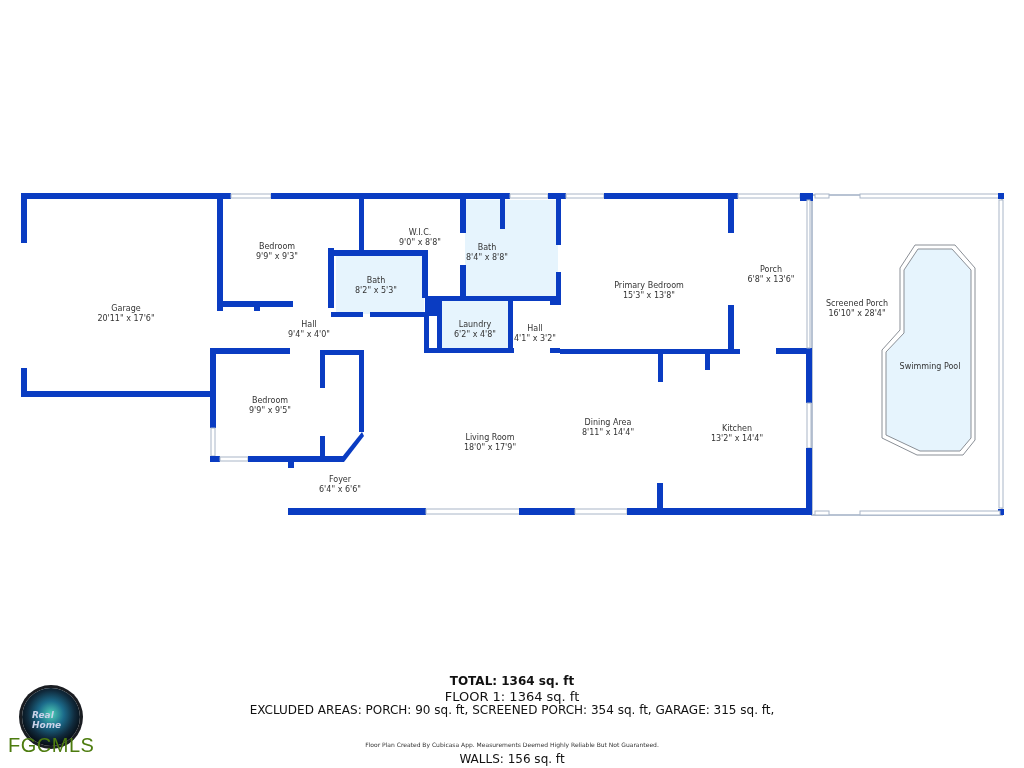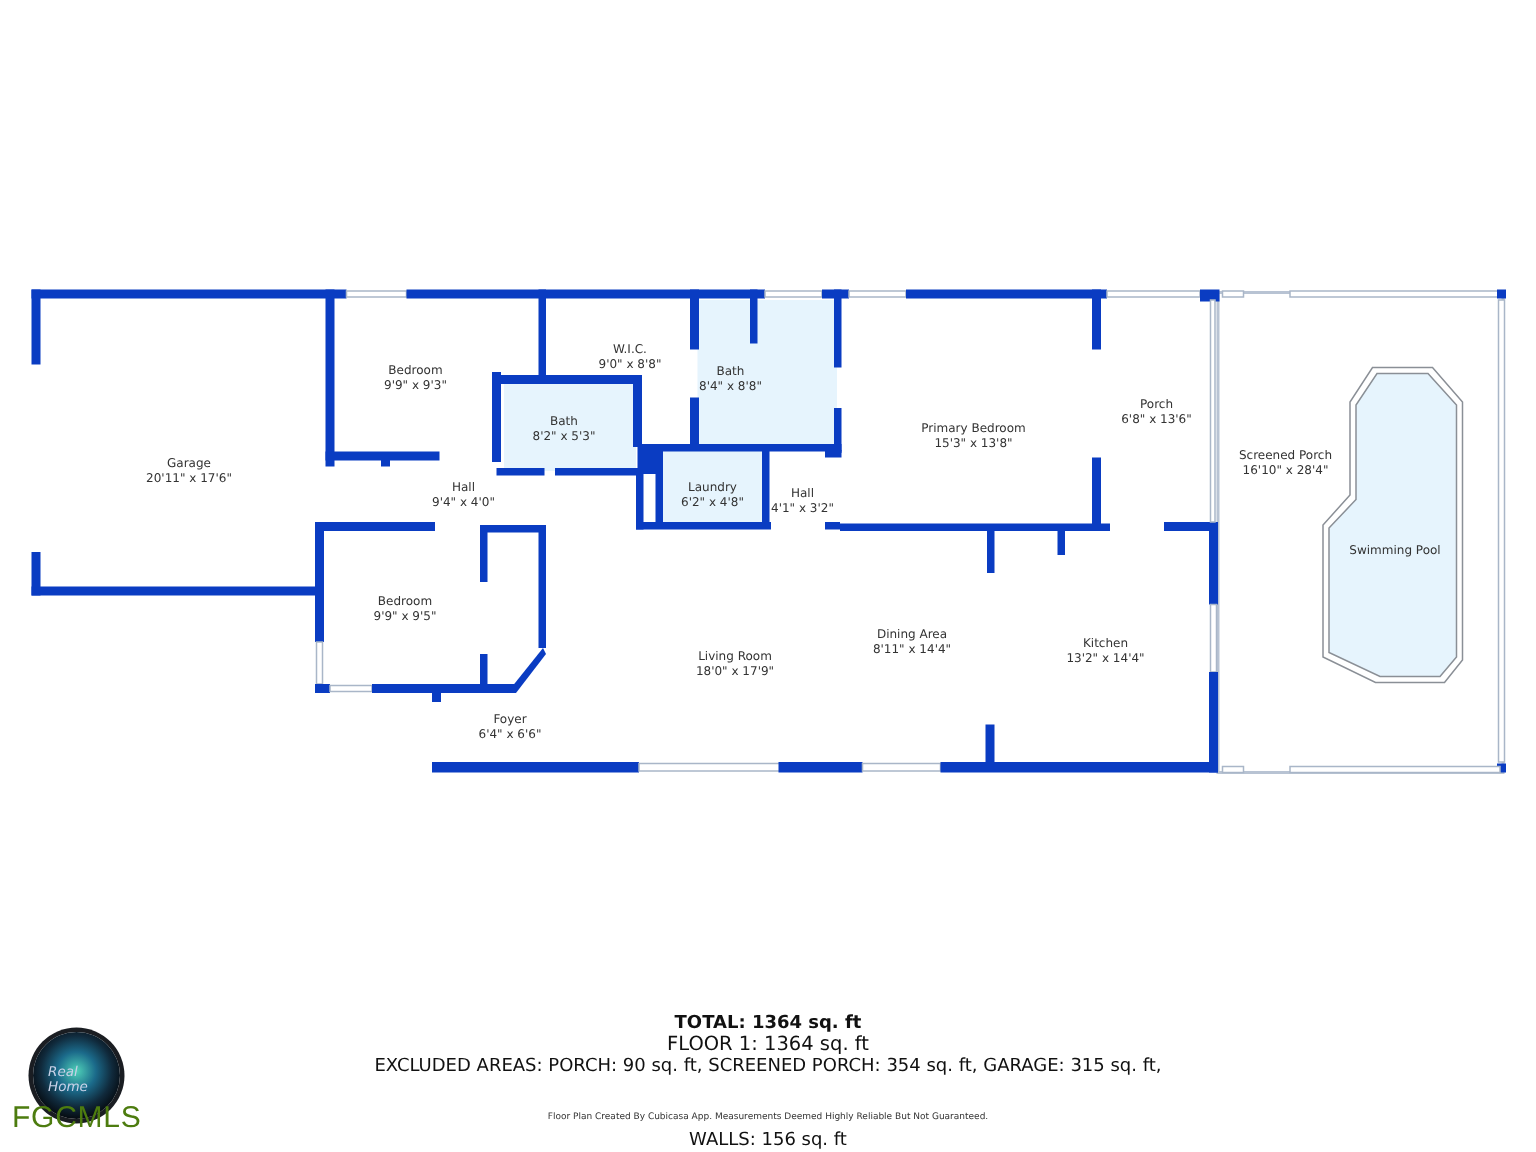--- a/index.html
+++ b/index.html
@@ -12,21 +12,21 @@
   .label { position:absolute; text-align:center; font-size:8px; line-height:10px; color:#333;
            transform:translateX(-50%); white-space:nowrap; }
   .summary { position:absolute; left:0; width:1024px; text-align:center; color:#111; }
   .sum-total { top:674px; font-size:12px; font-weight:bold; }
   .sum-floor { top:689px; font-size:13px; }
   .sum-excl { top:703px; font-size:12px; }
   .sum-walls { top:752px; font-size:12px; }
   .sum-note { top:741px; font-size:6px; color:#333; }
   .logo { position:absolute; left:22px; top:688px; width:58px; height:58px; border-radius:50%;
           background:radial-gradient(circle at 50% 45%, #4fd0b8 0%, #1b6a8a 30%, #102a3c 55%, #05090e 75%, #2a2f35 100%);
-          box-shadow:0 0 0 3px #1a1d22; }
+          box-shadow:0 0 0 3px #1a1d22;font-weight:bold; }
   .logo-sig { position:absolute; left:10px; top:22px; font-size:9px; font-style:italic; color:#c9d2e8; }
   .logo-text { position:absolute; left:8px; top:734px; font-size:20px; color:#4d7c0f; letter-spacing:0.5px;
                font-family:"Liberation Sans", sans-serif; }
 </style>
 </head>
 <body>
 
 <svg id="plan" viewBox="0 0 1024 768" xmlns="http://www.w3.org/2000/svg">
 
   <rect class="room-fill" x="336" y="255" width="88" height="59"></rect>

